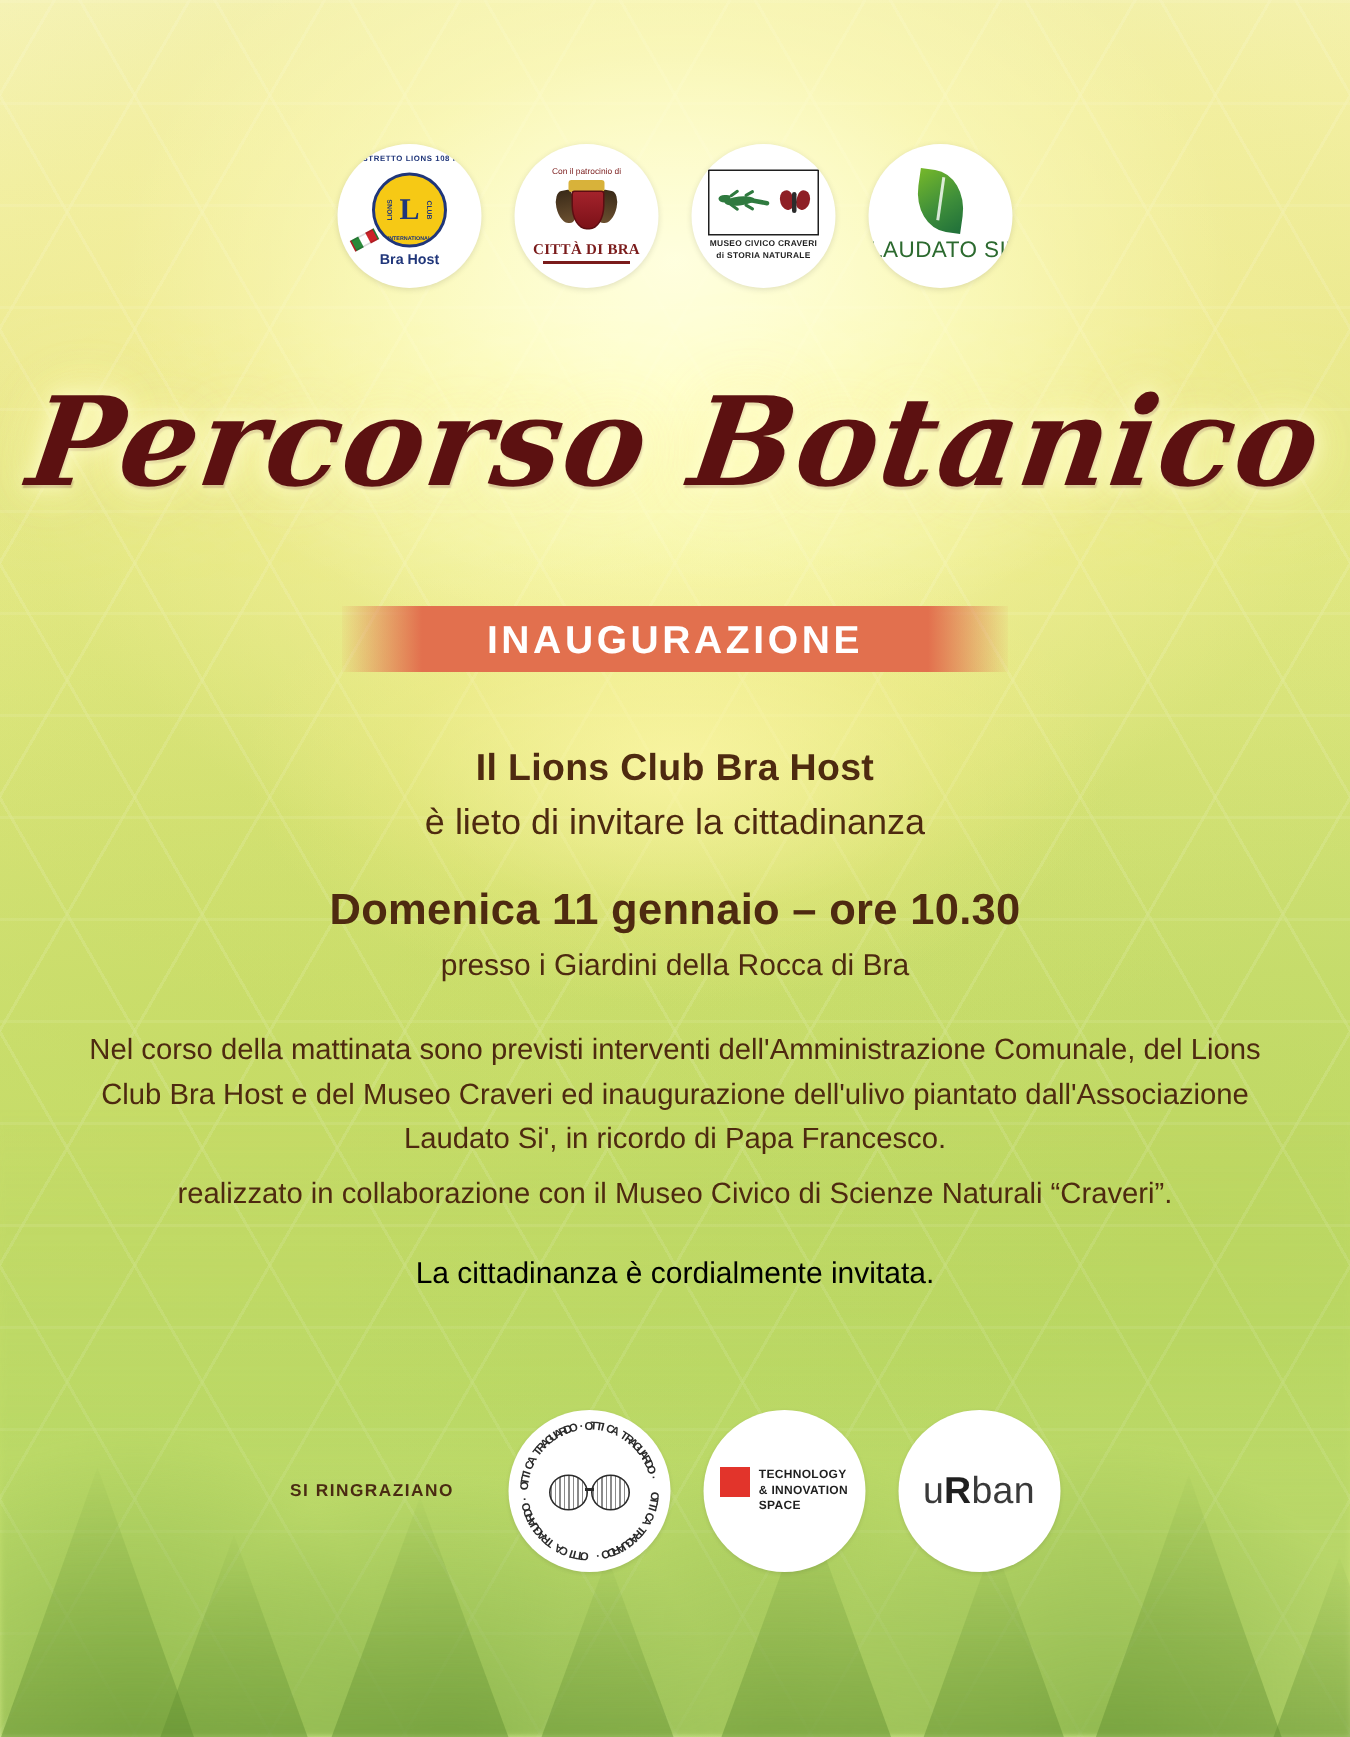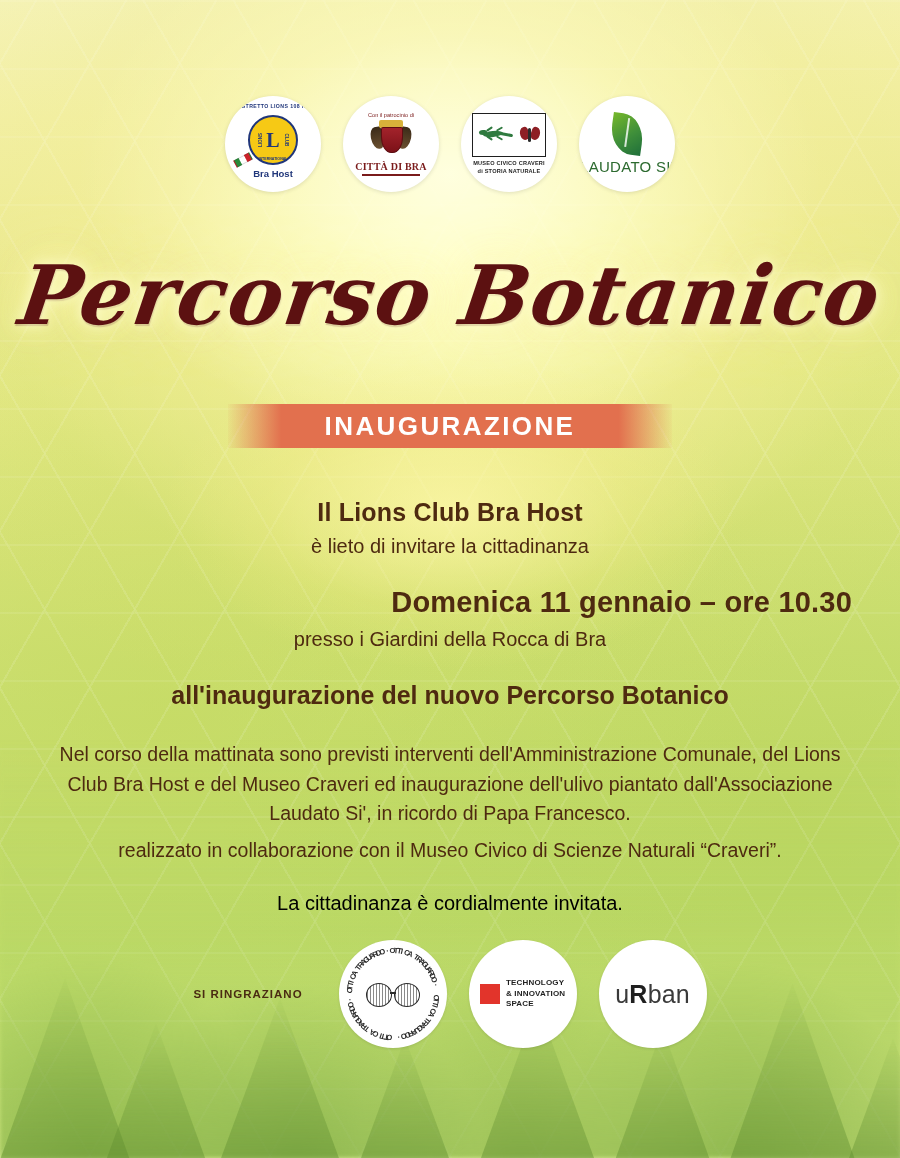--- a/index.html
+++ b/index.html
@@ -383,31 +383,30 @@
     color: #4a2b12;
   }
   .line { margin: 0; }
   .l-host {
     font-size: 25px;
     font-weight: bold;
     color: #4e2a10;
     letter-spacing: 0.2px;
   }
   .l-invito {
-    font-size: 20px;
+    font-size: 24px;
     margin-top: 8px;
     color: #4e2a10;
   }
   .l-date {
     font-size: 29px;
     font-weight: bold;
     color: #4e2a10;
     margin-top: 28px;
     letter-spacing: 0.2px;
-    text-align: right;
   }
   .l-place {
     font-size: 20px;
     margin-top: 9px;
     color: #4e2a10;
   }
   .l-inaug {
     font-size: 25px;
     font-weight: bold;
     color: #4e2a10;
@@ -491,21 +490,21 @@
   .glasses .lens.l { left: 0; }
   .glasses .lens.r { right: 0; }
   .glasses .bridge {
     position: absolute;
     left: 24px; top: 9px;
     width: 6px; height: 1.6px;
     background: #2b2b2b;
   }
   .tis {
     display: flex;
-    align-items: center;
+    align-items: flex-start;
     gap: 6px;
   }
   .tis .sq {
     width: 20px;
     height: 20px;
     background: #e2342b;
   }
   .tis .txt {
     font-size: 8px;
     font-weight: bold;
@@ -603,21 +602,20 @@
 
   <div class="ribbon">
     <span>INAUGURAZIONE</span>
   </div>
 
   <div class="body-text">
     <p class="line l-host">Il Lions Club Bra Host</p>
     <p class="line l-invito">è lieto di invitare la cittadinanza</p>
     <p class="line l-date">Domenica 11 gennaio – ore 10.30</p>
     <p class="line l-place">presso i Giardini della Rocca di Bra</p>
-    <p class="line l-inaug">all'inaugurazione del nuovo Percorso Botanico</p>
     <p class="line para">Nel corso della mattinata sono previsti interventi dell'Amministrazione Comunale, del Lions Club Bra Host e del Museo Craveri ed inaugurazione dell'ulivo piantato dall'Associazione Laudato Si', in ricordo di Papa Francesco.</p>
     <p class="line l-museo">realizzato in collaborazione con il Museo Civico di Scienze Naturali “Craveri”.</p>
     <p class="line l-closing">La cittadinanza è cordialmente invitata.</p>
   </div>
 
   <div class="sponsor-row">
     <div class="thanks-label">SI RINGRAZIANO</div>
 
     <div class="sponsor">
       <div class="ottica-ring" id="ottica-ring">

